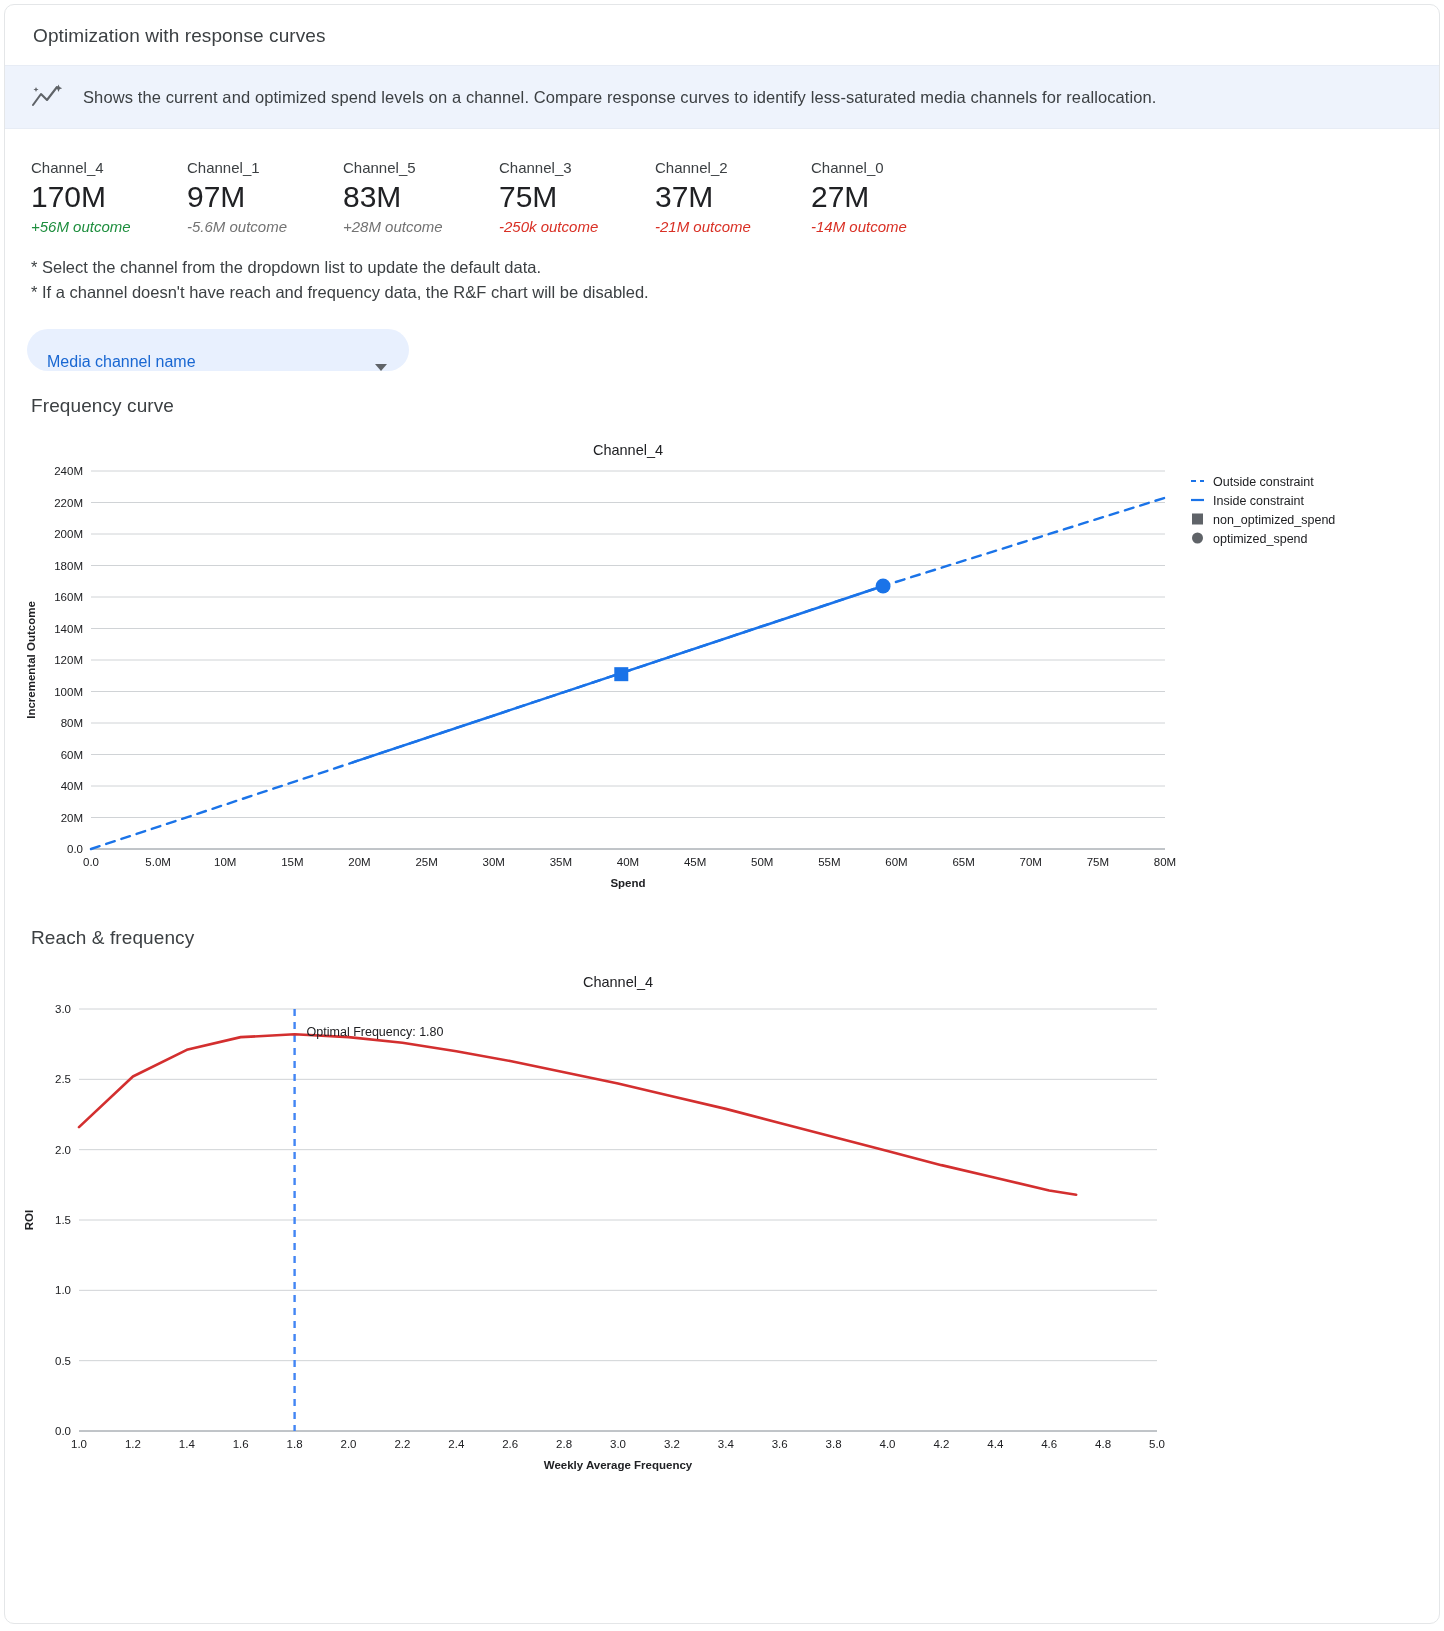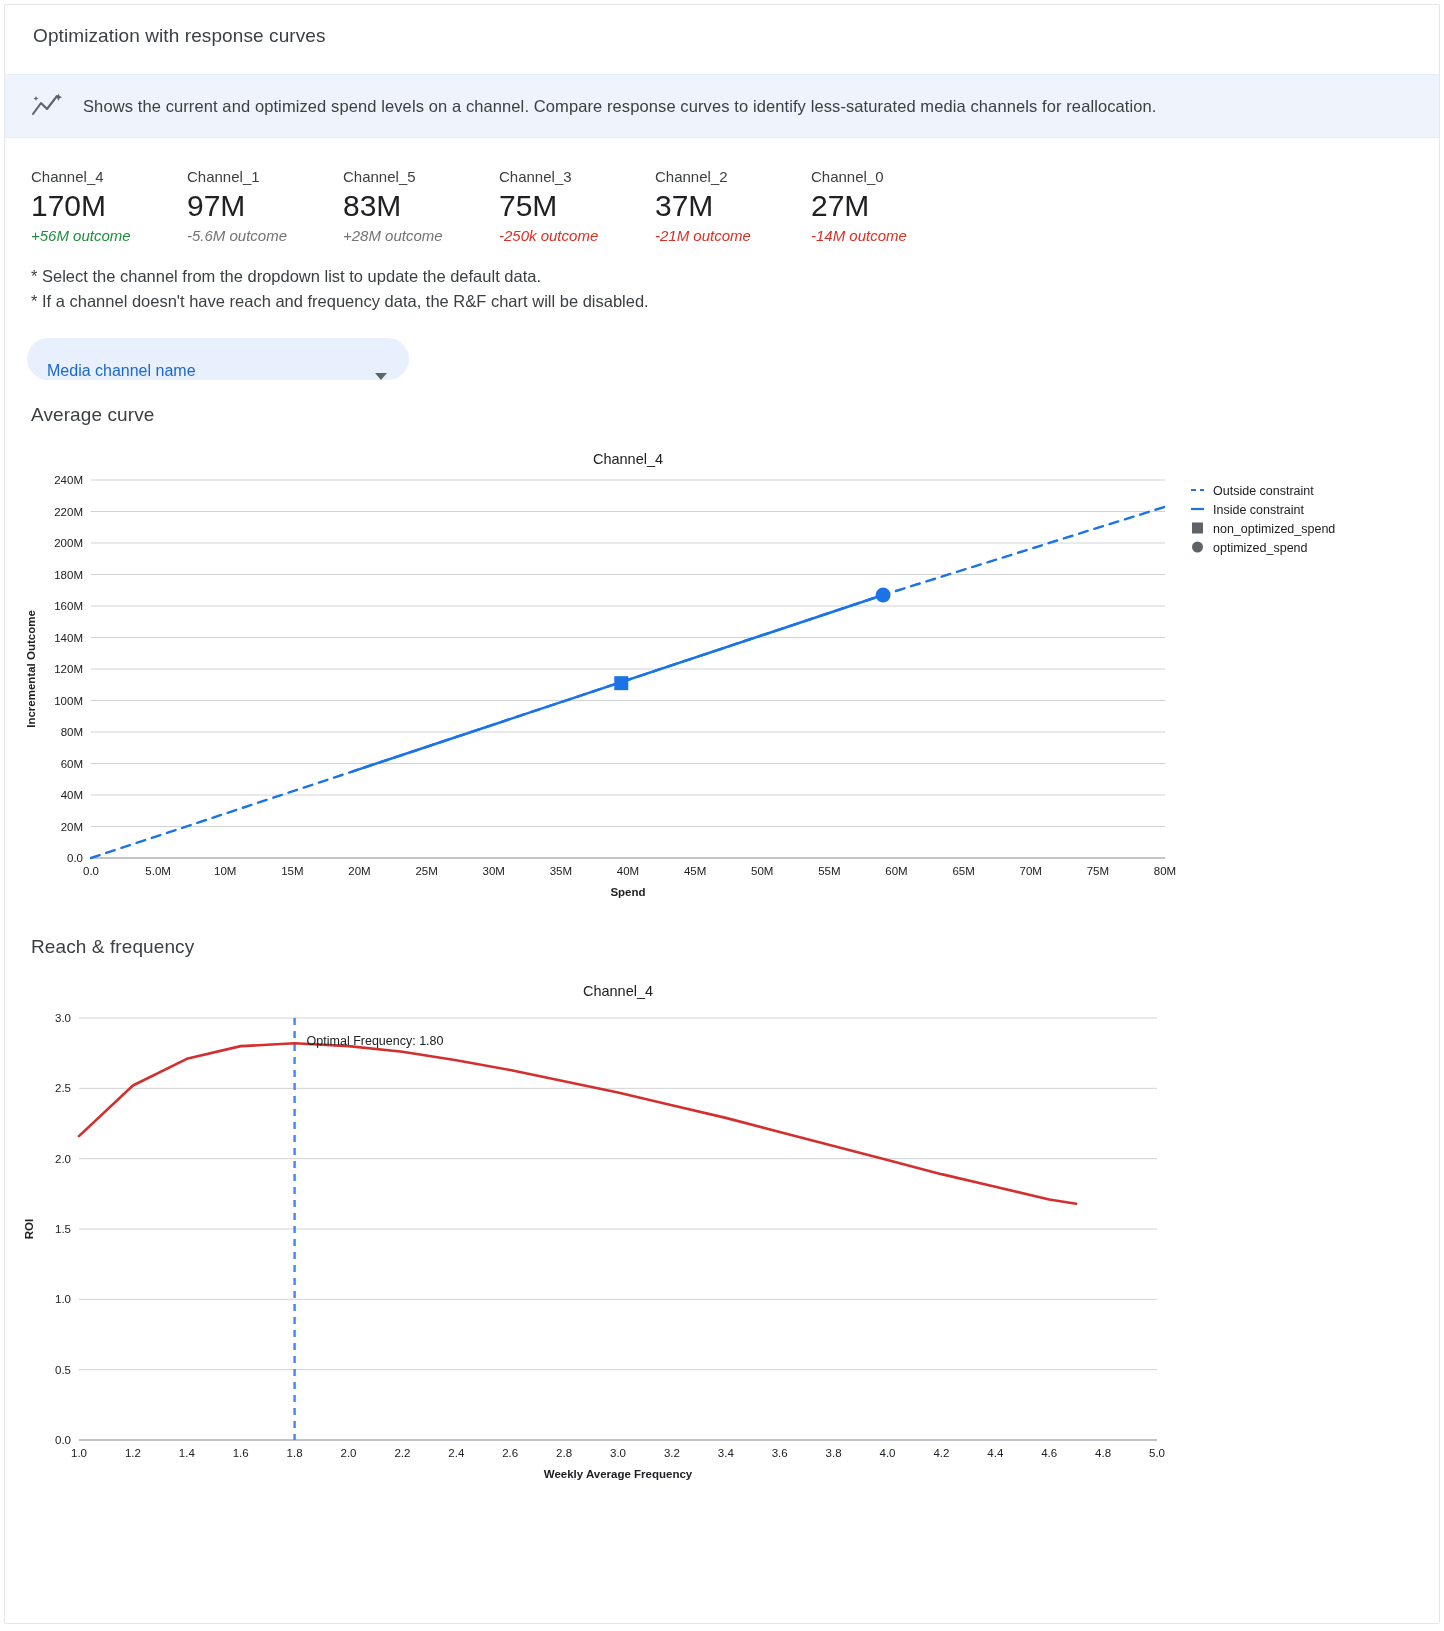--- a/index.html
+++ b/index.html
@@ -16,40 +16,39 @@
     overflow: hidden;
     box-sizing: border-box;
   }
   .card {
     position: absolute;
     left: 4px;
     top: 4px;
     width: 1436px;
     min-height: 1620px;
     border: 1px solid #e4e6e8;
-    border-radius: 2px;
+    border-radius: 10px;
     background: #ffffff;
     box-sizing: border-box;
     overflow: hidden;
   }
   .card-title {
     font-size: 19px;
     color: #3c4043;
     padding: 20px 0 18px 28px;
     letter-spacing: .1px;
   }
   .info-bar {
     display: flex;
     align-items: center;
     background: #eef3fc;
     border-top: 1px solid #e7ecf5;
     border-bottom: 1px solid #e7ecf5;
     padding: 16px 24px;
     box-sizing: border-box;
-    margin-top: 9px;
   }
   .info-icon {
     width: 36px;
     height: 30px;
     flex: 0 0 36px;
     margin-right: 18px;
     display: flex;
     align-items: center;
     justify-content: center;
   }
@@ -190,21 +189,21 @@
     <div class="notes">
       <div>* Select the channel from the dropdown list to update the default data.</div>
       <div>* If a channel doesn't have reach and frequency data, the R&amp;F chart will be disabled.</div>
     </div>
 
     <div class="dropdown">
       <div class="dropdown-label">Media channel name</div>
       <div class="caret"></div>
     </div>
 
-    <div class="chart-heading section-title">Average curve</div>
+    <div class="chart-heading section-title">Frequency curve</div>
 
     <div class="chart-wrap" style="margin-top:12px;">
       <svg id="svg-response" width="1436" height="480" viewBox="0 0 1436 480">
           <text x="623" y="26" text-anchor="middle" font-size="14.5" fill="#202124">Channel_4</text>
           <line x1="86" y1="420" x2="1160" y2="420" stroke="#d0d3d6" stroke-width="1"></line>
           <text x="78" y="424" text-anchor="end" font-size="11.5" fill="#202124">0.0</text>
           <line x1="86" y1="388.5" x2="1160" y2="388.5" stroke="#d0d3d6" stroke-width="1"></line>
           <text x="78" y="392.5" text-anchor="end" font-size="11.5" fill="#202124">20M</text>
           <line x1="86" y1="357" x2="1160" y2="357" stroke="#d0d3d6" stroke-width="1"></line>
           <text x="78" y="361" text-anchor="end" font-size="11.5" fill="#202124">40M</text>

